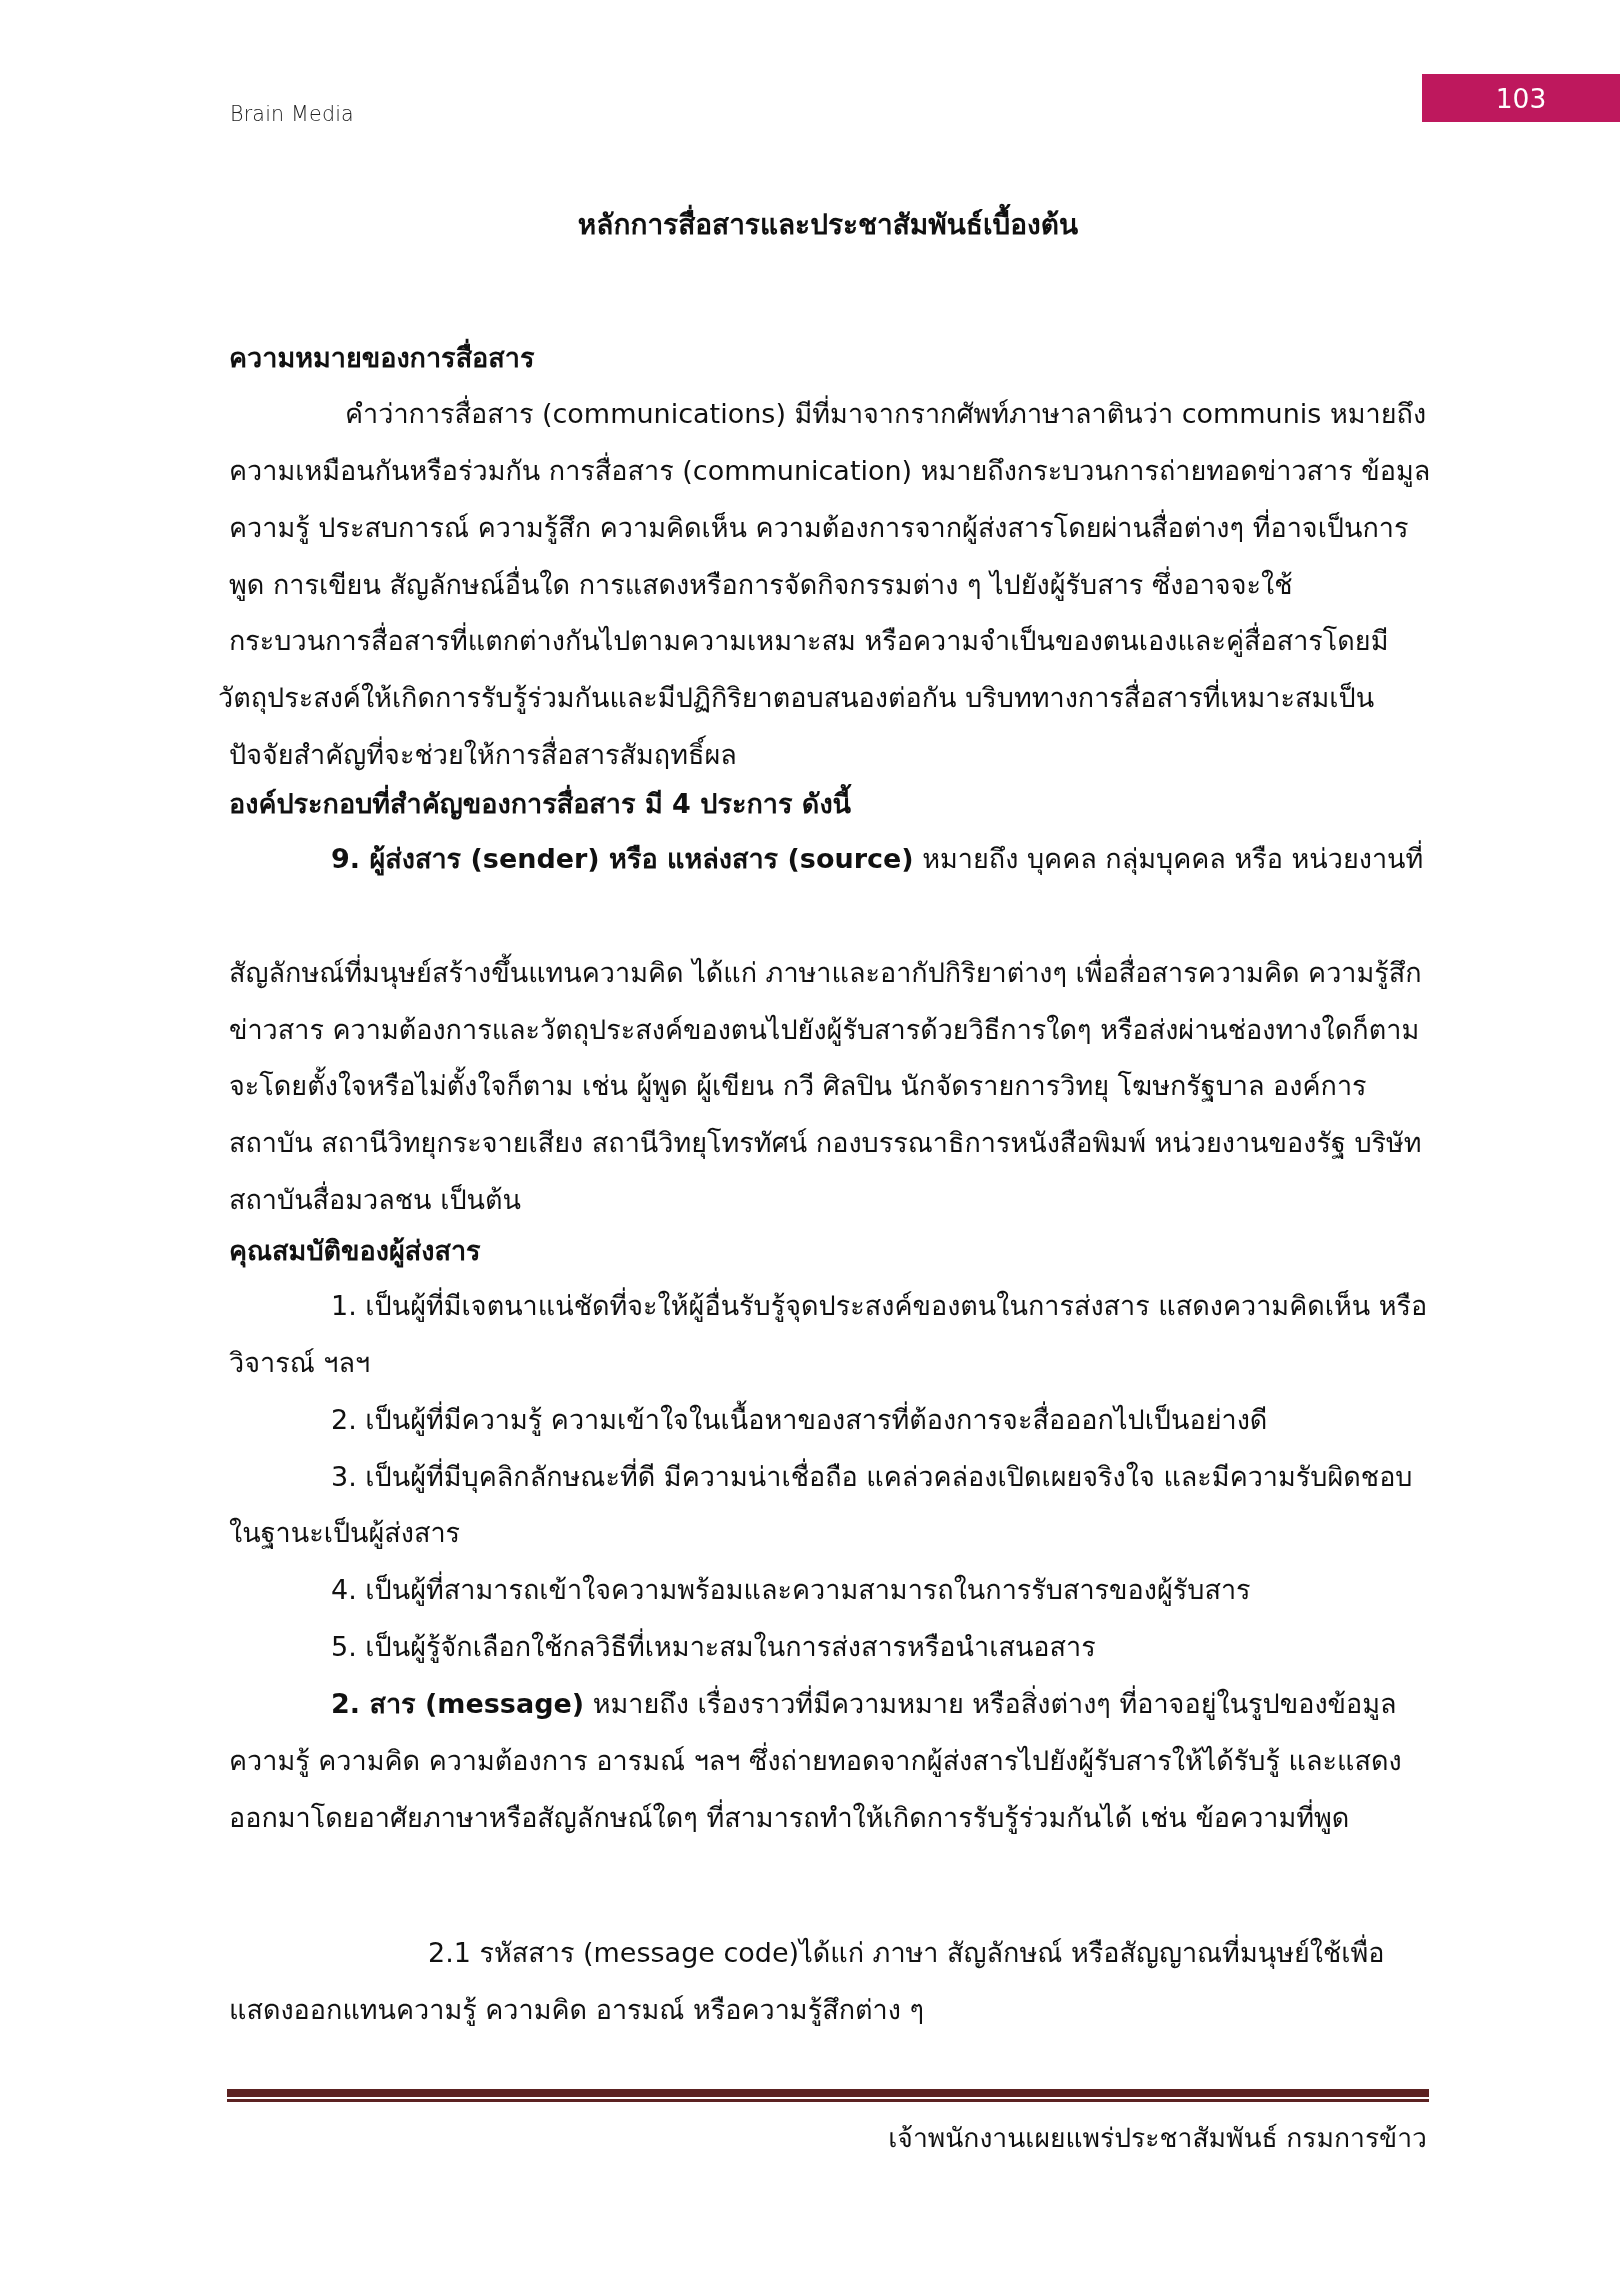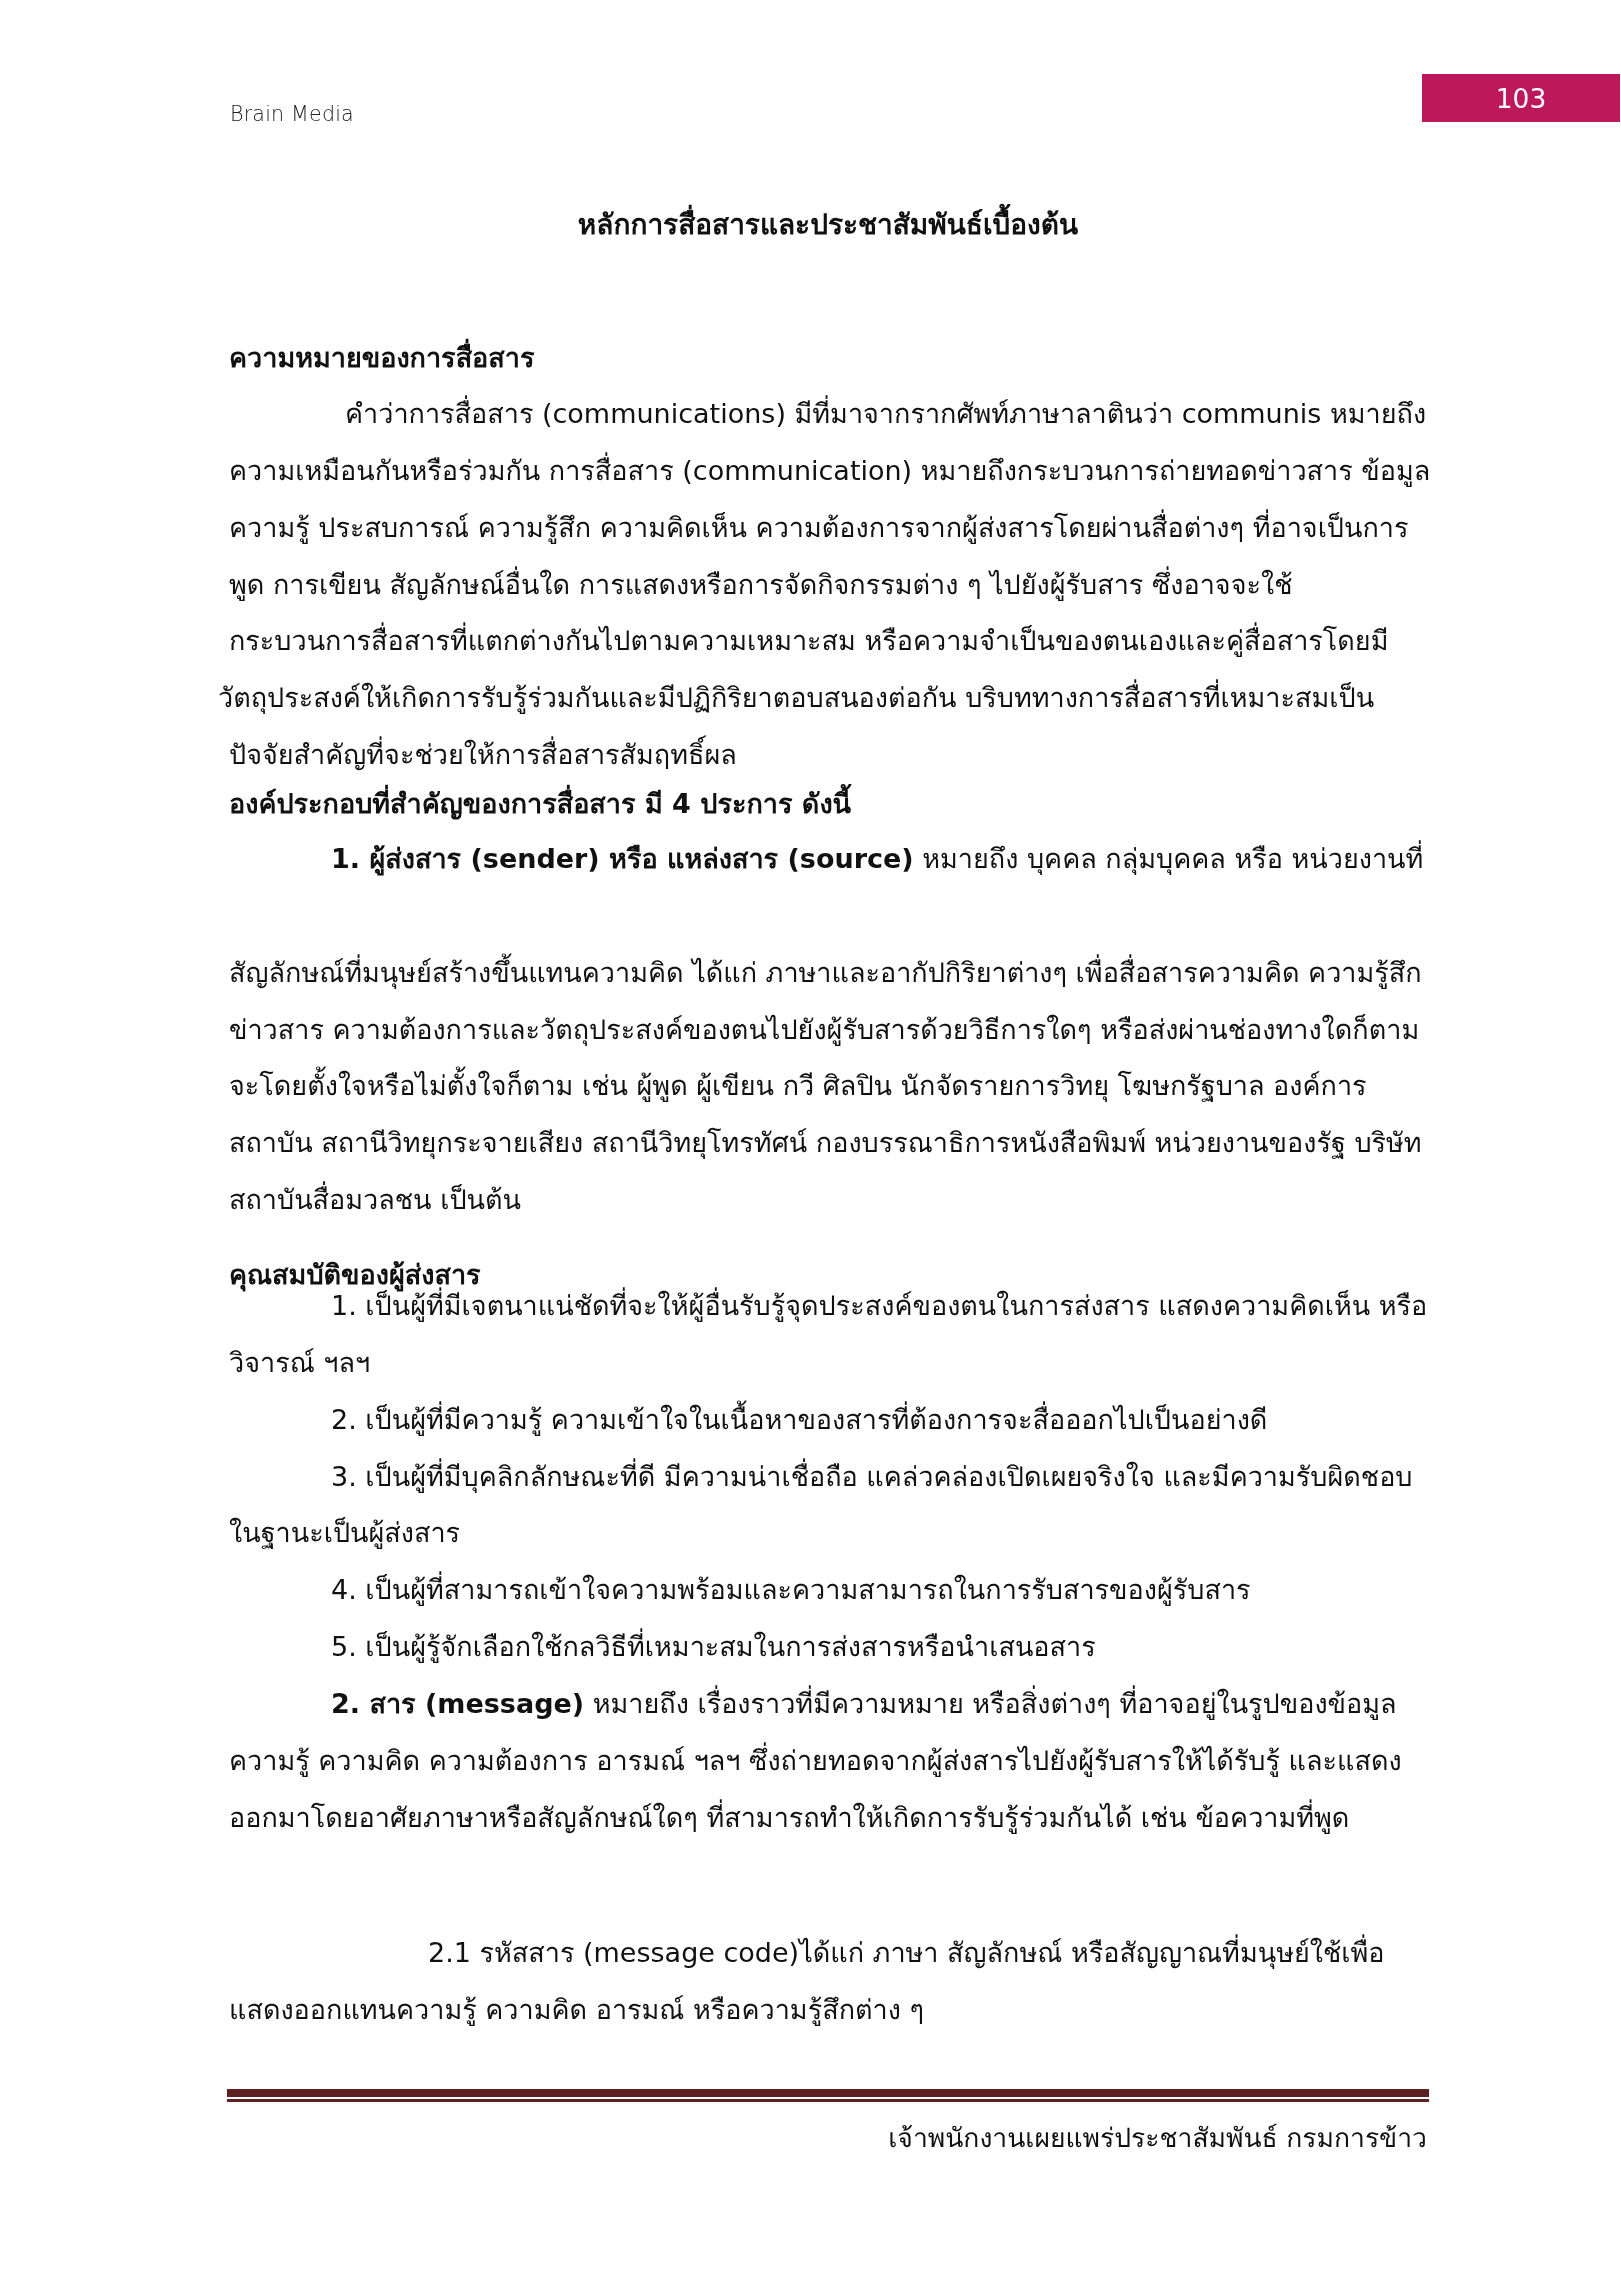--- a/index.html
+++ b/index.html
@@ -38,29 +38,29 @@
   <div class="line" style="left:345px; top:394px;">คำว่าการสื่อสาร (communications)  มีที่มาจากรากศัพท์ภาษาลาตินว่า communis หมายถึง</div>
   <div class="line" style="left:229px; top:451px;">ความเหมือนกันหรือร่วมกัน การสื่อสาร (communication) หมายถึงกระบวนการถ่ายทอดข่าวสาร  ข้อมูล</div>
   <div class="line" style="left:229px; top:508px;">ความรู้ ประสบการณ์ ความรู้สึก ความคิดเห็น ความต้องการจากผู้ส่งสารโดยผ่านสื่อต่างๆ ที่อาจเป็นการ</div>
   <div class="line" style="left:229px; top:565px;">พูด การเขียน สัญลักษณ์อื่นใด การแสดงหรือการจัดกิจกรรมต่าง ๆ ไปยังผู้รับสาร ซึ่งอาจจะใช้</div>
   <div class="line" style="left:229px; top:621px;">กระบวนการสื่อสารที่แตกต่างกันไปตามความเหมาะสม หรือความจำเป็นของตนเองและคู่สื่อสารโดยมี</div>
   <div class="line" style="left:218px; top:678px;text-align:center;">วัตถุประสงค์ให้เกิดการรับรู้ร่วมกันและมีปฏิกิริยาตอบสนองต่อกัน บริบททางการสื่อสารที่เหมาะสมเป็น</div>
   <div class="line" style="left:229px; top:735px;">ปัจจัยสำคัญที่จะช่วยให้การสื่อสารสัมฤทธิ์ผล</div>
 
   <div class="line heading" style="left:229px; top:784px;">องค์ประกอบที่สำคัญของการสื่อสาร มี 4 ประการ ดังนี้</div>
   <div class="line" style="left:331px; top:839px;">
-    <span class="b">1. ผู้ส่งสาร (sender) หรือ แหล่งสาร (source)</span><span> หมายถึง บุคคล กลุ่มบุคคล หรือ หน่วยงานที่</span>
+    <span class="b">9. ผู้ส่งสาร (sender) หรือ แหล่งสาร (source)</span><span> หมายถึง บุคคล กลุ่มบุคคล หรือ หน่วยงานที่</span>
   </div>
   <div class="line" style="left:229px; top:953px;">สัญลักษณ์ที่มนุษย์สร้างขึ้นแทนความคิด ได้แก่ ภาษาและอากัปกิริยาต่างๆ เพื่อสื่อสารความคิด ความรู้สึก</div>
   <div class="line" style="left:229px; top:1010px;">ข่าวสาร ความต้องการและวัตถุประสงค์ของตนไปยังผู้รับสารด้วยวิธีการใดๆ หรือส่งผ่านช่องทางใดก็ตาม</div>
   <div class="line" style="left:229px; top:1066px;">จะโดยตั้งใจหรือไม่ตั้งใจก็ตาม เช่น ผู้พูด ผู้เขียน กวี ศิลปิน นักจัดรายการวิทยุ โฆษกรัฐบาล องค์การ</div>
   <div class="line" style="left:229px; top:1123px;">สถาบัน สถานีวิทยุกระจายเสียง สถานีวิทยุโทรทัศน์ กองบรรณาธิการหนังสือพิมพ์ หน่วยงานของรัฐ บริษัท</div>
   <div class="line" style="left:229px; top:1180px;">สถาบันสื่อมวลชน  เป็นต้น</div>
 
-  <div class="line heading" style="left:229px; top:1231px;margin-top:24px;">คุณสมบัติของผู้ส่งสาร</div>
+  <div class="line heading" style="left:229px; top:1231px;">คุณสมบัติของผู้ส่งสาร</div>
   <div class="line" style="left:331px; top:1286px;">1. เป็นผู้ที่มีเจตนาแน่ชัดที่จะให้ผู้อื่นรับรู้จุดประสงค์ของตนในการส่งสาร แสดงความคิดเห็น หรือ</div>
   <div class="line" style="left:229px; top:1343px;">วิจารณ์ ฯลฯ</div>
   <div class="line" style="left:331px; top:1400px;">2. เป็นผู้ที่มีความรู้ ความเข้าใจในเนื้อหาของสารที่ต้องการจะสื่อออกไปเป็นอย่างดี</div>
   <div class="line" style="left:331px; top:1457px;">3. เป็นผู้ที่มีบุคลิกลักษณะที่ดี มีความน่าเชื่อถือ แคล่วคล่องเปิดเผยจริงใจ และมีความรับผิดชอบ</div>
   <div class="line" style="left:229px; top:1513px;">ในฐานะเป็นผู้ส่งสาร</div>
   <div class="line" style="left:331px; top:1570px;">4. เป็นผู้ที่สามารถเข้าใจความพร้อมและความสามารถในการรับสารของผู้รับสาร</div>
   <div class="line" style="left:331px; top:1627px;">5. เป็นผู้รู้จักเลือกใช้กลวิธีที่เหมาะสมในการส่งสารหรือนำเสนอสาร</div>
 
   <div class="line" style="left:331px; top:1684px;">
     <span class="b">2.  สาร (message)</span><span> หมายถึง เรื่องราวที่มีความหมาย หรือสิ่งต่างๆ ที่อาจอยู่ในรูปของข้อมูล</span>

